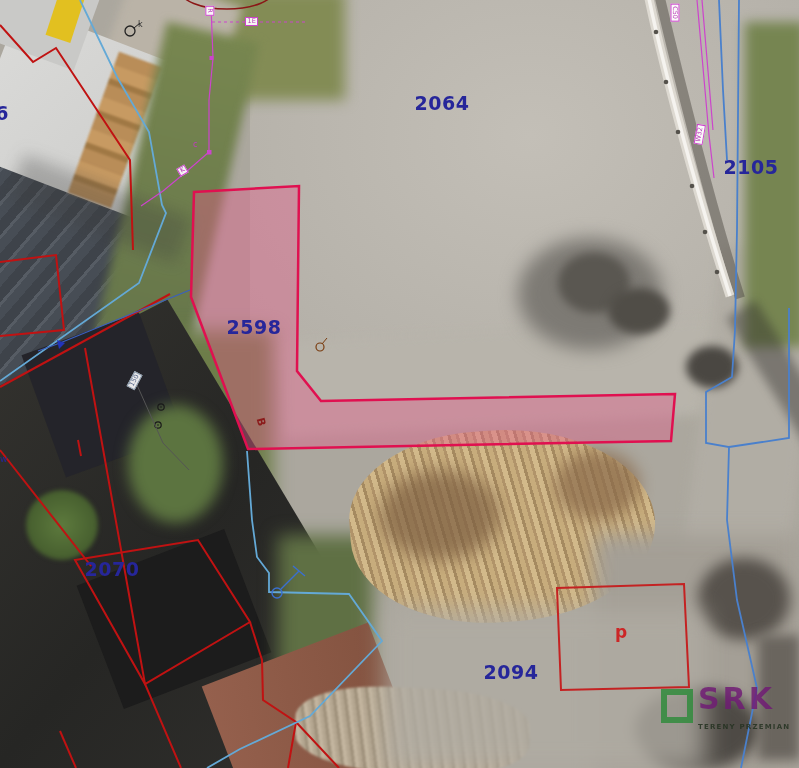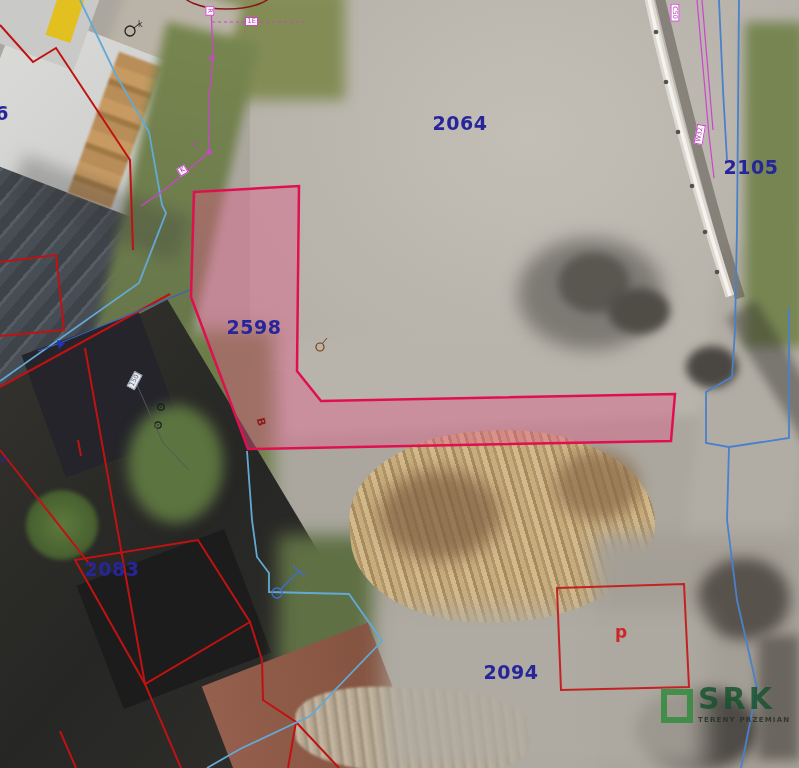--- a/index.html
+++ b/index.html
@@ -24,22 +24,22 @@
   .dim-box{
     position:absolute;background:rgba(255,255,255,.9);border:1px solid #8899aa;color:#556688;
     font-size:6.5px;line-height:1.1;padding:0 1.5px;white-space:nowrap;transform-origin:center;
   }
   .tiny{position:absolute;font-size:8px;color:#333;line-height:1;}
   .tiny-navy{position:absolute;font-size:9px;color:#26269a;line-height:1;}
   
   .logo{position:absolute;left:661px;top:686px;display:flex;align-items:flex-start;gap:5px;opacity:.82;}
   .logo-sq{width:32px;height:34px;border:6px solid #2e8b3a;margin-top:3px;}
   .logo-col{display:flex;flex-direction:column;}
-  .logo-srk{color:#14532d;font-size:30px;font-weight:bold;letter-spacing:3px;line-height:.85;}
-  .logo-tag{color:#22301f;font-size:7px;font-weight:bold;letter-spacing:1.2px;margin-top:4px;}
+  .logo-srk{color:#701a75;font-size:30px;font-weight:bold;letter-spacing:3px;line-height:.85;}
+  .logo-tag{color:#22301f;font-size:7px;font-weight:bold;letter-spacing:1.2px;margin-top:11px;}
   svg.overlay{position:absolute;left:0;top:0;z-index:5;}
   .lbl-layer{position:absolute;left:0;top:0;width:100%;height:100%;z-index:6;}
 </style>
 </head>
 <body>
 
 <div class="map">
 
   <div style="position:absolute;inset:0;z-index:1;">
 
@@ -171,24 +171,24 @@
     </g>
 
     <g stroke="#3a6fd0" stroke-width="1.4" fill="none">
       <circle cx="277" cy="593" r="5"></circle>
       <path d="M281,589 L299,571 M293,566 L305,576"></path>
     </g>
     <path d="M57,340 l8,3 -6,6 z" fill="#2233bb"></path>
   </svg>
 
   <div class="lbl-layer">
-    <span class="plbl" style="left:460px;top:103px;margin-top:20px;">2064</span>
+    <span class="plbl" style="left:442px;top:103px;">2064</span>
     <span class="plbl" style="left:254px;top:327px;">2598</span>
     <span class="plbl" style="left:751px;top:167px;">2105</span>
-    <span class="plbl" style="left:112px;top:569px;">2083</span>
+    <span class="plbl" style="left:112px;top:569px;">2070</span>
     <span class="plbl" style="left:511px;top:672px;">2094</span>
     <span class="plbl" style="left:2px;top:113px;">6</span>
 
     <span class="ann-p" style="left:621px;top:632px;">p</span>
     <span class="ann-b" style="left:261px;top:422px;">B</span>
 
     <span class="survey-box" style="left:205px;top:6px;transform:rotate(90deg);">R</span>
     <span class="survey-box" style="left:245px;top:17px;">1E</span>
     <span class="survey-box" style="left:178px;top:166px;transform:rotate(-30deg);">K</span>
     <span class="survey-box" style="left:690px;top:130px;transform:rotate(-80deg);">W32</span>

